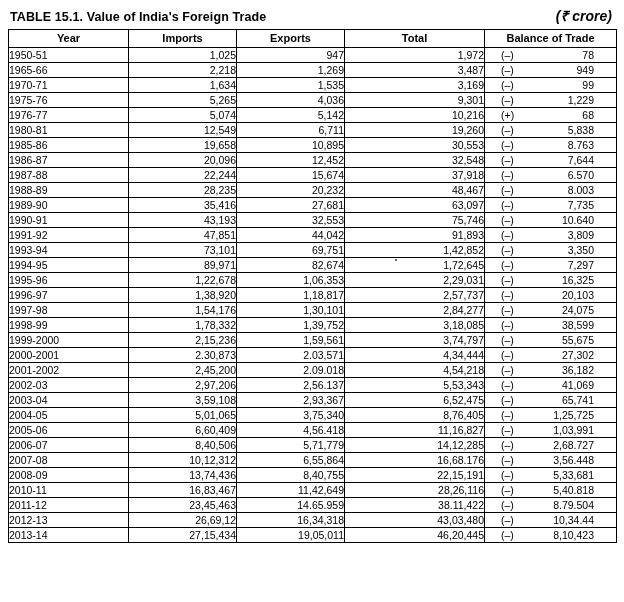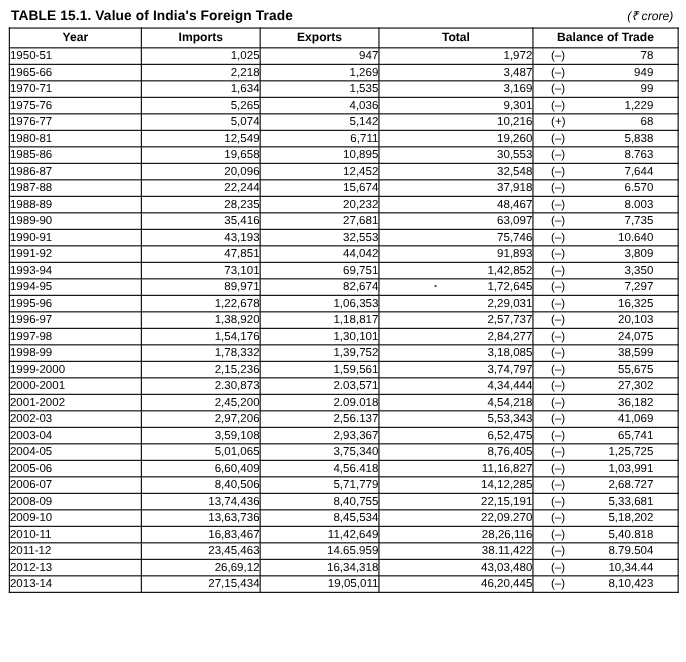--- a/index.html
+++ b/index.html
@@ -27,23 +27,23 @@
     justify-content: space-between;
     padding: 0 2px 4px 2px;
   }
   .title {
     font-size: 12.5px;
     font-weight: bold;
     letter-spacing: 0.1px;
     white-space: nowrap;
   }
   .unit {
-    font-size: 11px;
+    font-size: 14px;
     font-style: italic;
-    font-weight: normal;
+    font-weight: bold;
     white-space: nowrap;
     padding-right: 2px;
   }
   table.trade {
     border-collapse: collapse;
     width: 608px;
     table-layout: fixed;
     font-size: 10.5px;
   }
   table.trade th,
@@ -458,40 +458,40 @@
           <td class="num">5,71,779</td>
           <td class="total">14,12,285</td>
           <td class="bot">
             <div class="wrap">
               <span class="sign">(–)</span>
               <span class="val">2,68.727</span>
             </div>
           </td>
         </tr>
         <tr>
+          <td class="year">2007-08</td>
+          <td class="num">10,12,312</td>
+          <td class="num">6,55,864</td>
+          <td class="total">16,68.176</td>
+          <td class="bot">
+            <div class="wrap">
+              <span class="sign">(–)</span>
+              <span class="val">3,56.448</span>
+            </div>
+          </td>
+        </tr>
+        <tr>
           <td class="year">2008-09</td>
           <td class="num">13,74,436</td>
           <td class="num">8,40,755</td>
           <td class="total">22,15,191</td>
           <td class="bot">
             <div class="wrap">
               <span class="sign">(–)</span>
               <span class="val">5,33,681</span>
-            </div>
-          </td>
-        </tr>
-        <tr>
-          <td class="year">2009-10</td>
-          <td class="num">13,63,736</td>
-          <td class="num">8,45,534</td>
-          <td class="total">22,09.270</td>
-          <td class="bot">
-            <div class="wrap">
-              <span class="sign">(–)</span>
-              <span class="val">5,18,202</span>
             </div>
           </td>
         </tr>
         <tr>
           <td class="year">2010-11</td>
           <td class="num">16,83,467</td>
           <td class="num">11,42,649</td>
           <td class="total">28,26,116</td>
           <td class="bot">
             <div class="wrap">

